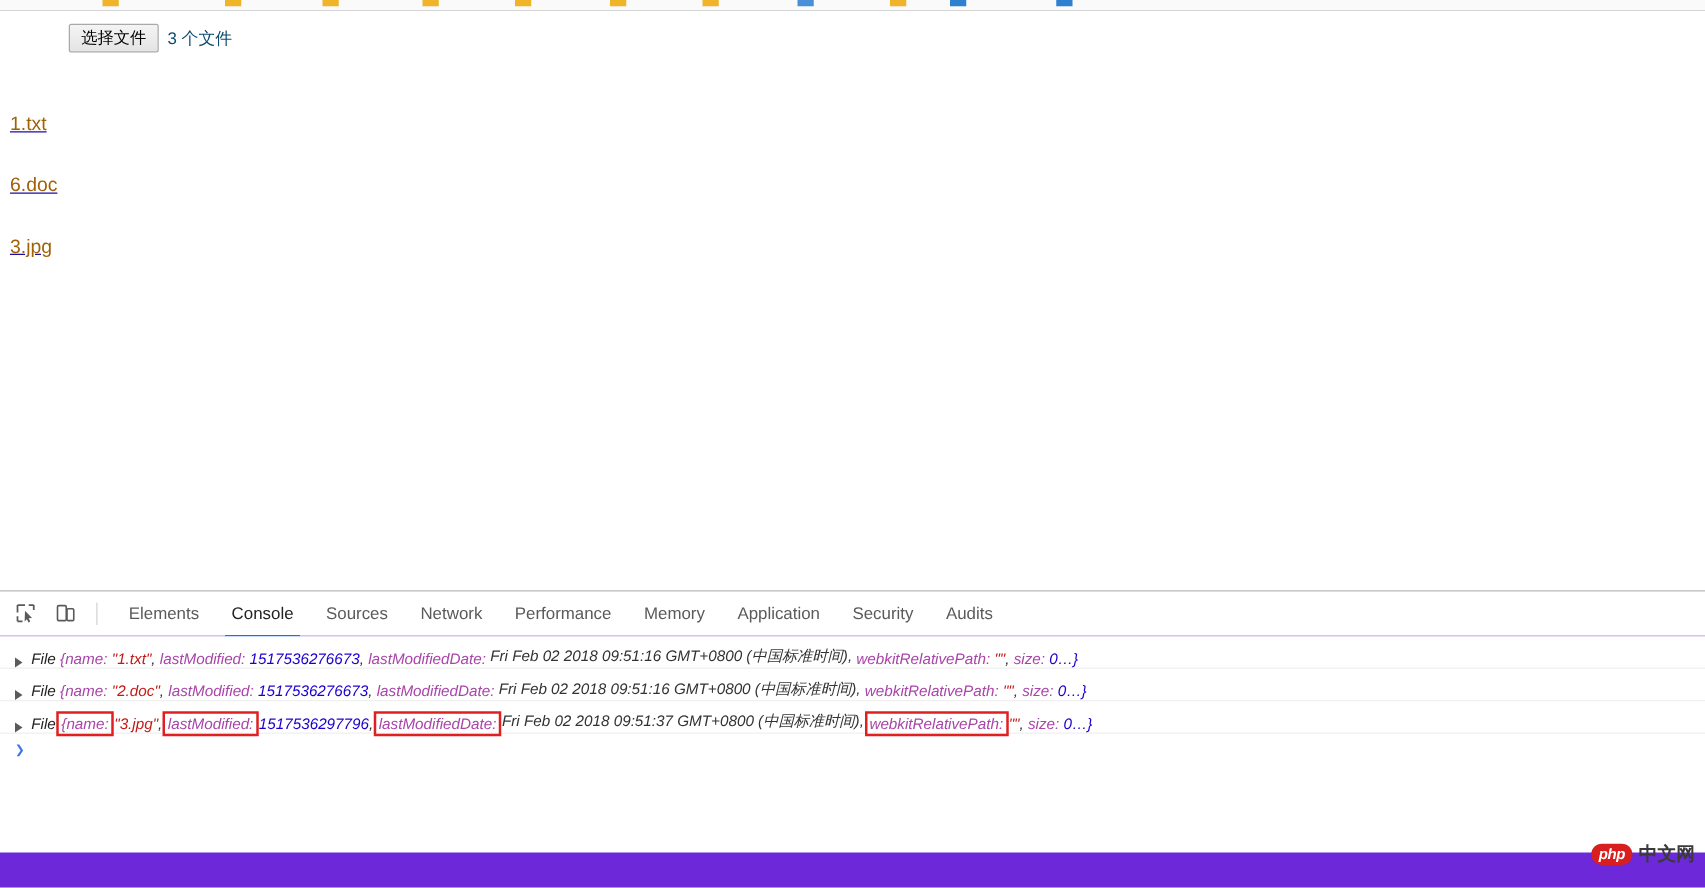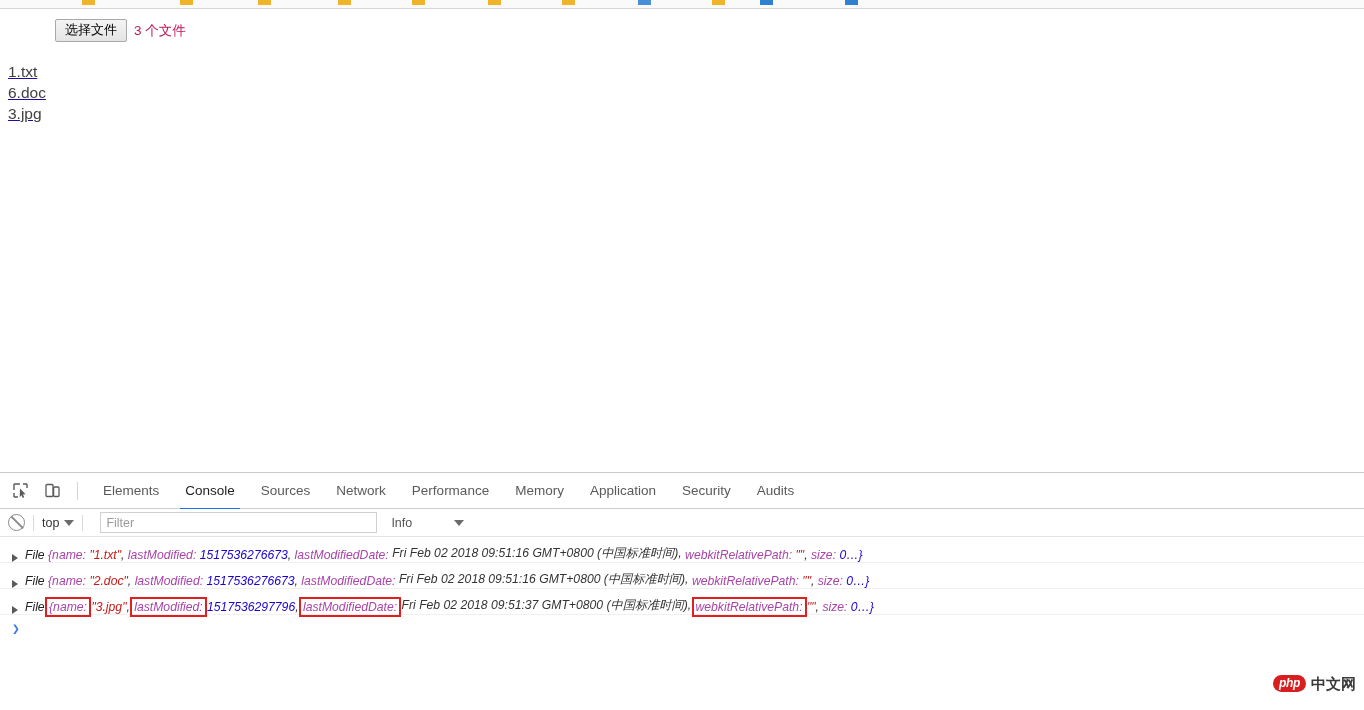--- a/index.html
+++ b/index.html
@@ -45,35 +45,36 @@
     font-size: 13px;
     color: #000000;
     background: linear-gradient(#f4f4f4, #e4e4e4);
     border: 1px solid #a9a9a9;
     border-radius: 2px;
     padding: 2px 9px 3px 9px;
     line-height: 16px;
     cursor: default;
   }
   .file-count {
-    font-size: 13.5px; color: #be185d;
+    font-size: 13.5px; color: #0c4a6e;
     line-height: 16px;
   }
   .links {
     position: absolute; top: 52px; left: 8px;
   }
   .links a {
     display: block;
     font-size: 15.5px;
     line-height: 21px;
-    color: #404040;
+    color: #a16207;
     text-decoration: underline;
     text-decoration-color: #1a0dab;
     cursor: pointer;
     width: max-content;
+    margin-top: 28px;
   }
 
   
   .devtools {
     position: absolute; top: 472px; left: 0;
     width: 1364px; height: 238px;
     background: #6d28d9;
     border-top: 1px solid #cacaca;
     font-family: "Liberation Sans", sans-serif;
   }
@@ -313,34 +314,20 @@
       <div class="dt-tab">Sources</div>
       <div class="dt-tab">Network</div>
       <div class="dt-tab">Performance</div>
       <div class="dt-tab">Memory</div>
       <div class="dt-tab">Application</div>
       <div class="dt-tab">Security</div>
       <div class="dt-tab">Audits</div>
     </div>
   </div>
 
-  <div class="dt-subbar">
-    <div class="no-entry"></div>
-    <div class="sub-sep"></div>
-    <div class="ctx-select">
-      <span>top</span>
-      <span class="caret-dn"></span>
-    </div>
-    <div class="sub-sep"></div>
-    <input class="filter-input" type="text" placeholder="Filter" style="">
-    <div class="level-select">
-      <span>Info</span>
-      <span class="caret-dn"></span>
-    </div>
-  </div>
 
   <div class="console-body">
 
     <div class="log-row">
       <span class="disclosure"></span>
       <span class="tk tk-cls">File</span>&nbsp;<span class="tk tk-key">{name:</span>&nbsp;<span class="tk tk-str">"1.txt"</span><span class="tk tk-pln">,</span>&nbsp;<span class="tk tk-key">lastModified:</span>&nbsp;<span class="tk tk-num">1517536276673</span><span class="tk tk-pln">,</span>&nbsp;<span class="tk tk-key">lastModifiedDate:</span>&nbsp;<span class="tk tk-pln">Fri Feb 02 2018 09:51:16 GMT+0800 (中国标准时间),</span>&nbsp;<span class="tk tk-key">webkitRelativePath:</span>&nbsp;<span class="tk tk-str">""</span><span class="tk tk-pln">,</span>&nbsp;<span class="tk tk-key">size:</span>&nbsp;<span class="tk tk-num">0…}</span>
     </div>
 
     <div class="log-row">
       <span class="disclosure"></span>

